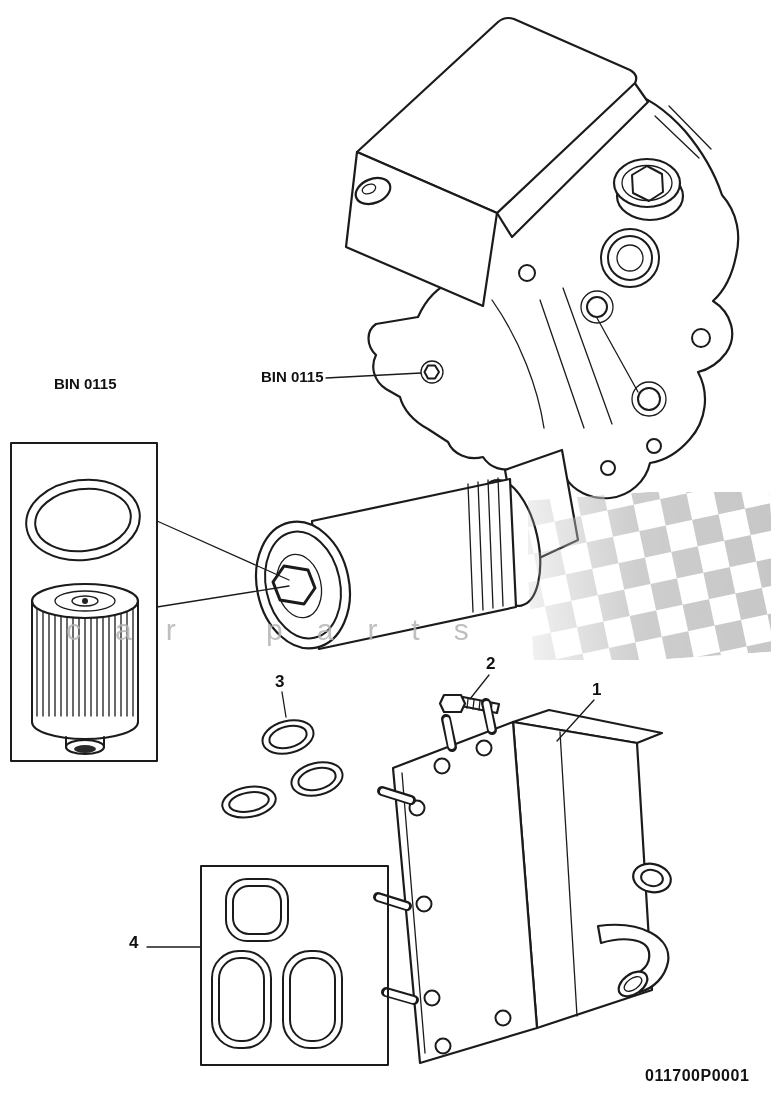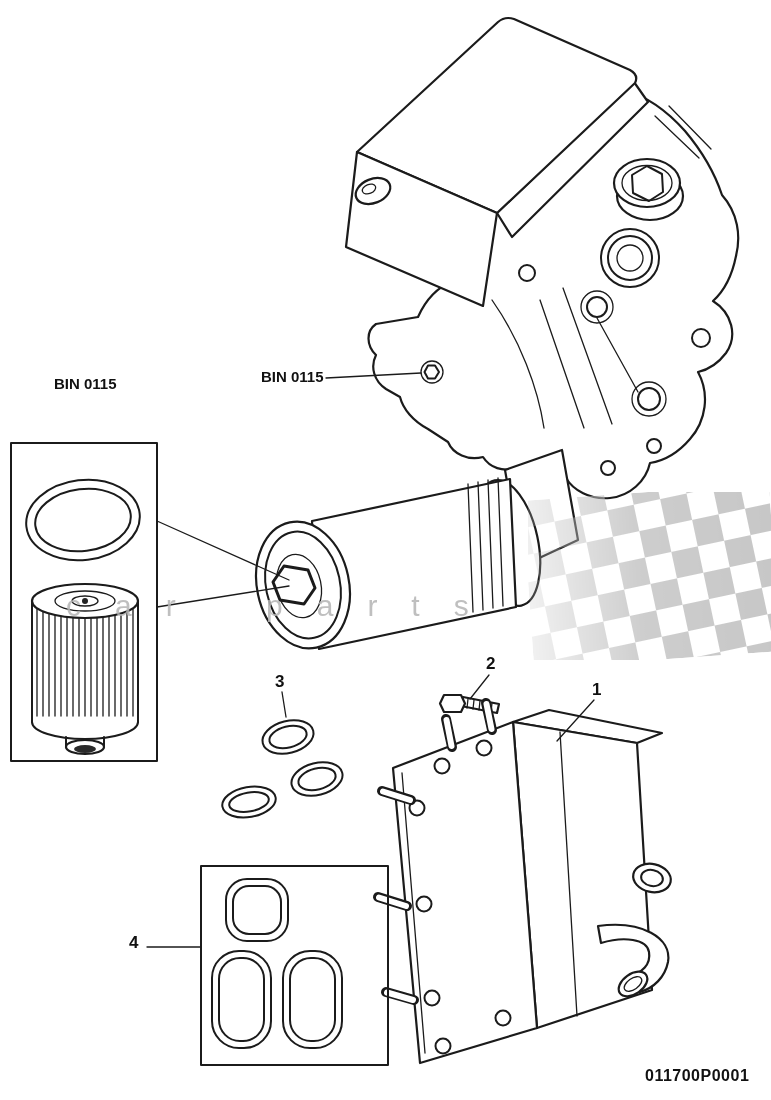--- a/index.html
+++ b/index.html
@@ -22,21 +22,21 @@
   .pn      { font-size:16px; font-weight:bold; letter-spacing:0.5px; }
 
   
   .watermark { position:absolute; inset:0; pointer-events:none; }
   .wm-brand {
     position:absolute; left:55px; top:472px;
     font-size:97px; font-weight:bold; line-height:1;
     letter-spacing:6px; color:#e2807c; opacity:0.48;
   }
   .wm-tagline {
-    position:absolute; left:66px; top:589px;
+    position:absolute; left:66px; top:613px;
     font-size:30px; letter-spacing:34px; word-spacing:14px;
     color:#b5b5b5; opacity:0.85;
   }
   .wm-flag { position:absolute; left:528px; top:492px; }
 </style>
 </head>
 <body>
 
 <div class="stage">
 

